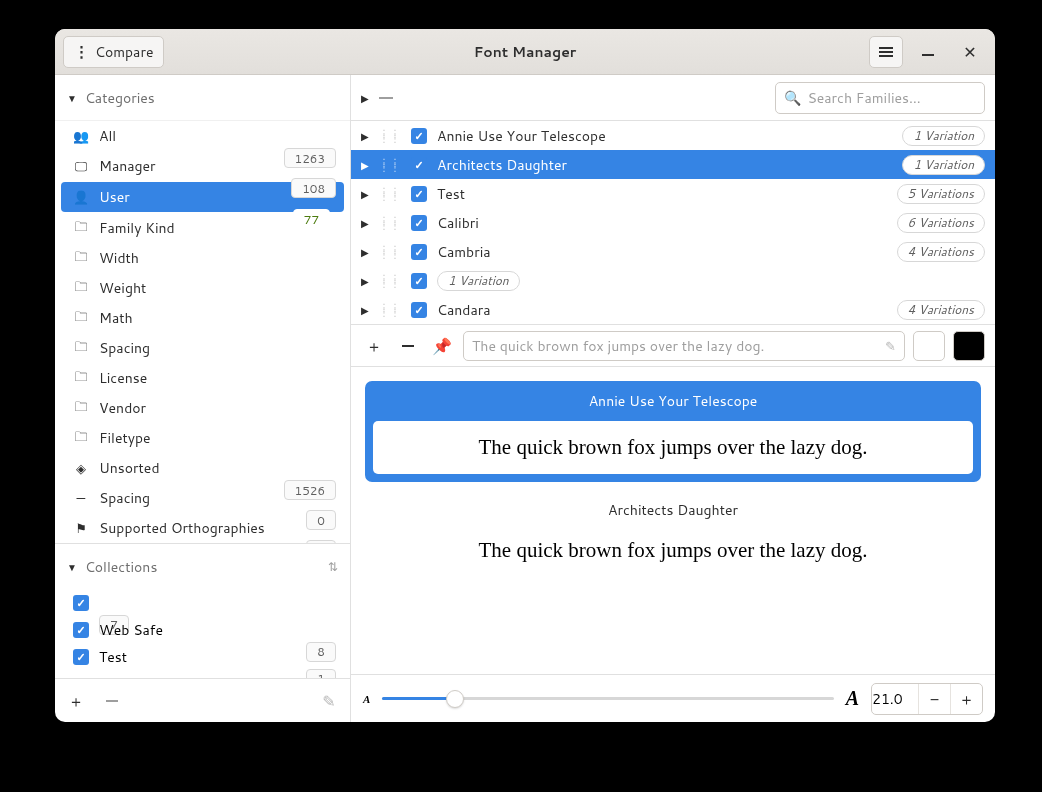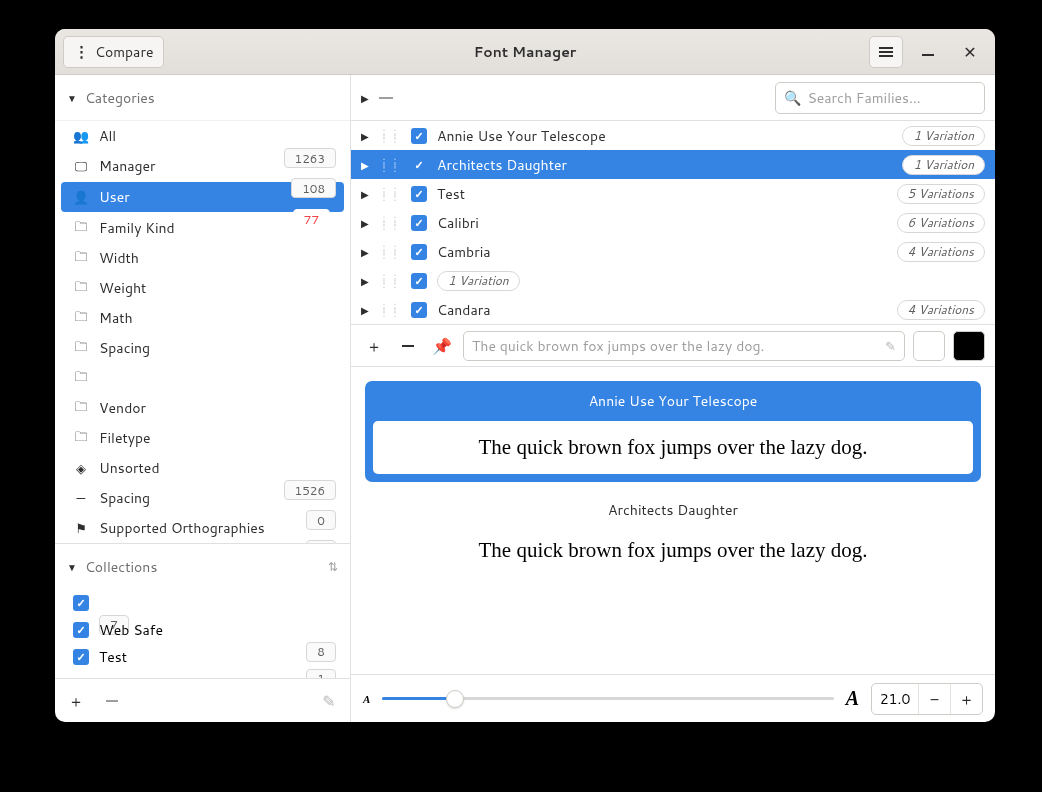--- a/index.html
+++ b/index.html
@@ -40,21 +40,21 @@
   }
   .cat-item .icon { width:16px; text-align:center; font-size:13px; color:#2e2e2e; }
   .cat-item.selected { background:#3584e4; color:#fff; border-radius:4px; margin:1px 6px; padding-left:12px; }
   .cat-item.selected .icon { color:#fff; }
   .cat-item .label { flex:1; white-space:nowrap; overflow:hidden; text-overflow:ellipsis; }
   .pill {
     border:1px solid #d7d7d7; background:#fafafa; color:#5e5e5e;
     border-radius: 4px; font-size:12px; padding: 0 10px; height:20px;
     display:flex; align-items:center; min-width:30px; justify-content:center;margin-top:44px;
   }
-  .cat-item.selected .pill { background:#fff; color:#ef4444; border-color:#fff; }
+  .cat-item.selected .pill { background:#fff; color:#4d7c0f; border-color:#fff; }
   .coll-list { overflow:auto; flex:1; }
   .coll-item { height:27px; display:flex; align-items:center; padding:0 14px 0 18px; font-size:14px; gap:10px; }
   .chk {
     width:16px; height:16px; border-radius:3px; background:#3584e4; display:flex;
     align-items:center; justify-content:center; color:#fff; font-size:11px; font-weight:700;
   }
   .sidebar-footer { height:44px; border-top:1px solid #e0e0e0; display:flex; align-items:center; padding:0 10px; gap:14px; }
   .ft-btn { width:22px; height:22px; display:flex; align-items:center; justify-content:center; color:#2e2e2e; cursor:pointer; }
   .ft-btn.dim { color:#b8b8b8; }
   
@@ -110,21 +110,21 @@
     height:48px; border-top:1px solid #e0e0e0; display:flex; align-items:center;
     padding:0 12px; gap:12px;
   }
   .size-small { font-size:11px; font-style:italic; font-family: serif; font-weight:700; }
   .size-large { font-size:20px; font-style:italic; font-family: serif; font-weight:700; }
   .slider { flex:1; position:relative; height:20px; display:flex; align-items:center; }
   .slider .track { height:3px; background:#d7d7d7; width:100%; border-radius:2px; position:relative; }
   .slider .fill { position:absolute; left:0; top:0; bottom:0; background:#3584e4; border-radius:2px; }
   .slider .thumb { position:absolute; top:50%; width:18px; height:18px; border-radius:50%; background:#fff; border:1px solid #cfcbc6; transform:translate(-50%,-50%); box-shadow:0 1px 2px rgba(0,0,0,0.15); }
   .spin { display:flex; align-items:center; border:1px solid #cfcbc6; border-radius:5px; height:32px; overflow:hidden; }
-  .spin .val { width:46px; text-align:center; font-size:14px; }
+  .spin .val { width:46px; text-align:left; font-size:14px; }
   .spin .btn { width:32px; height:32px; display:flex; align-items:center; justify-content:center; border-left:1px solid #e6e3df; cursor:pointer; color:#2e2e2e; }
   .kebab::before { content:"⋮"; font-size:15px; font-weight:bold; margin-right:6px; }
   .hamburger { display:inline-block; width:14px; }
   .hamburger::before{ content:""; display:block; width:14px; height:2px; background:#2e2e2e; box-shadow:0 4px 0 #2e2e2e, 0 -4px 0 #2e2e2e; margin:6px 0;}
   .minus-line{ display:inline-block; width:12px; height:2px; background:#9e9e9e; }
 </style>
 </head>
 <body>
 
 <div class="window">
@@ -186,20 +186,21 @@
           <div class="cat-item">
             <span class="icon">🗀</span>
             <span class="label">Math</span>
           </div>
           <div class="cat-item">
             <span class="icon">🗀</span>
             <span class="label">Spacing</span>
           </div>
           <div class="cat-item">
             <span class="icon">🗀</span>
+            <span class="label">License</span>
           </div>
           <div class="cat-item">
             <span class="icon">🗀</span>
             <span class="label">Vendor</span>
           </div>
           <div class="cat-item">
             <span class="icon">🗀</span>
             <span class="label">Filetype</span>
           </div>
           <div class="cat-item">

